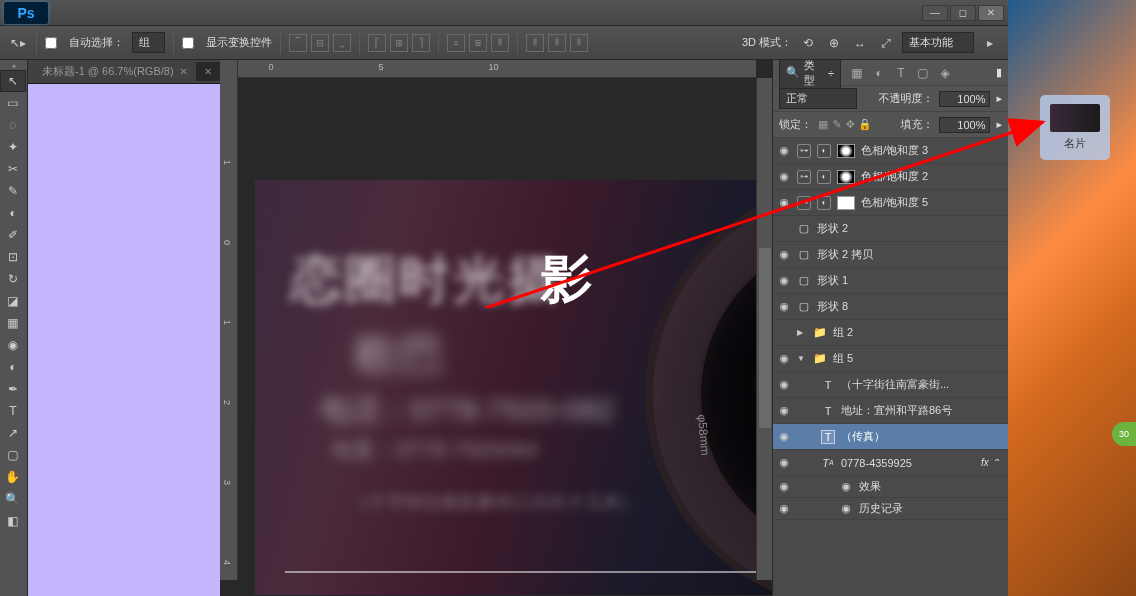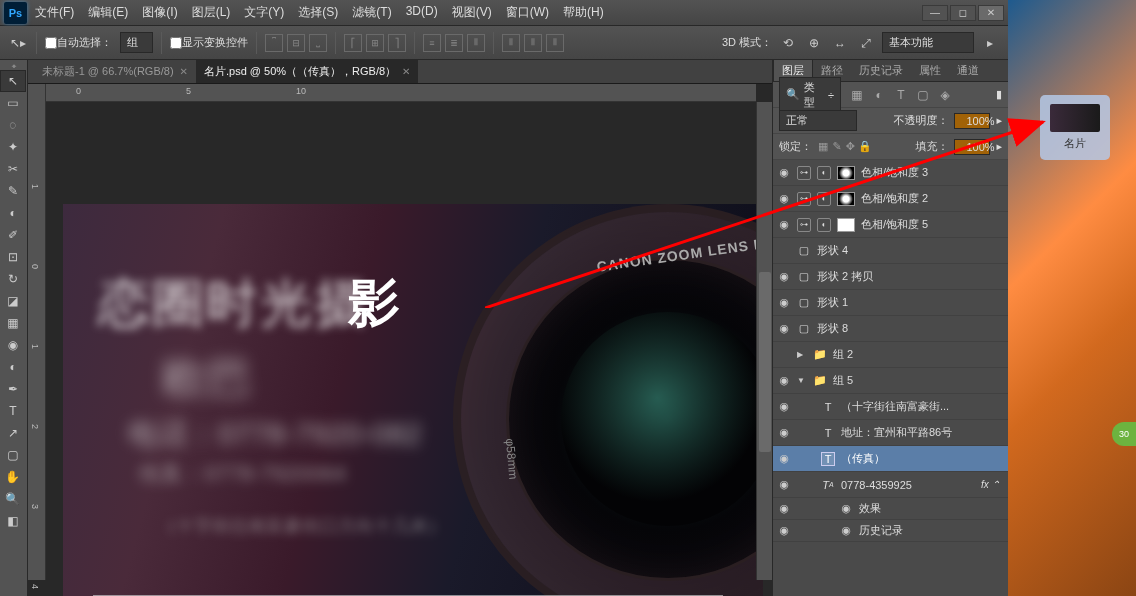--- a/index.html
+++ b/index.html
@@ -6,45 +6,45 @@
 body { background: #000; width: 1136px; height: 596px; overflow: hidden; position: relative; }
 .desktop-bg { position: absolute; left: 1008px; top: 0; width: 128px; height: 596px; background: linear-gradient(135deg, #1e5a8e 0%, #ff8c42 40%, #d2691e 60%, #8b4513 100%); }
 .desktop-icon { position: absolute; left: 1040px; top: 95px; width: 70px; height: 65px; background: rgba(180,200,230,0.85); border-radius: 5px; display: flex; flex-direction: column; align-items: center; justify-content: center; padding: 4px; }
 .desktop-icon .thumb { width: 50px; height: 28px; background: linear-gradient(90deg, #3a2a3a, #1a1a1a); border-radius: 2px; margin-bottom: 4px; }
 .desktop-icon .label { font-size: 11px; color: #333; }
 .timer-widget { position: absolute; right: 0; bottom: 150px; width: 24px; height: 24px; background: #6db33f; border-radius: 50% 0 0 50%; font-size: 9px; color: #fff; display: flex; align-items: center; justify-content: center; }
 .annotation-arrow { position: absolute; left: 485px; top: 118px; width: 564px; height: 190px; pointer-events: none; z-index: 100; }
 
 .ps-window { position: absolute; left: 0; top: 0; width: 1008px; height: 596px; background: #535353; display: flex; flex-direction: column; }
 .titlebar { height: 26px; background: linear-gradient(#535353, #454545); display: flex; align-items: center; padding: 0 4px; border-bottom: 1px solid #282828; }
-.ps-logo { width: 23px; height: 22px; background: #001e36; color: #31a8ff; font-weight: bold; font-size: 11px; display: flex; align-items: center; justify-content: center; border-radius: 2px; margin-right: 8px; box-shadow: 0 0 4px rgba(49,168,255,0.5); }
+.ps-logo { width: 44px; height: 22px; background: #001e36; color: #31a8ff; font-weight: bold; font-size: 14px; display: flex; align-items: center; justify-content: center; border-radius: 2px; margin-right: 0; box-shadow: 0 0 4px rgba(49,168,255,0.5); }
 .menu { display: flex; gap: 14px; font-size: 12px; color: #ddd; }
 .menu span { cursor: default; }
 .win-controls { margin-left: auto; display: flex; gap: 2px; }
 .win-btn { width: 26px; height: 16px; background: #525252; font-size: 10px; color: #ccc; display: flex; align-items: center; justify-content: center; border: 1px solid #3a3a3a; }
 .win-btn.close { background: #6a6a6a; }
 
 .options-bar { height: 34px; background: linear-gradient(#535353, #454545); display: flex; align-items: center; padding: 0 8px; gap: 8px; border-bottom: 1px solid #282828; font-size: 11px; color: #ddd; position:relative; }
 .tool-ico { width: 20px; height: 20px; display: flex; align-items: center; justify-content: center; color: #ccc; font-size: 12px; }
-.checkbox-lbl { display: flex; align-items: center; gap: 0; }
+.checkbox-lbl { display: flex; align-items: center; gap: 12px; }
 .checkbox-lbl input { width: 12px; height: 12px; }
 .dropdown-sm { background: #3a3a3a; border: 1px solid #282828; padding: 2px 14px 2px 6px; color: #ddd; font-size: 11px; position: relative; }
 .vsep { width: 1px; height: 22px; background: #383838; border-right:1px solid #5a5a5a; }
 .align-icons { display: flex; gap: 4px; }
 .align-icons .ai { width: 18px; height: 18px; border: 1px solid #6a6a6a; display:flex; align-items:center; justify-content:center; font-size:9px; color:#888; }
 .opt-right { position:absolute; right:8px; display:flex; align-items:center; gap:6px; }
 
 .main-area { flex: 1; display: flex; background: #343434; }
 .toolbox { width: 28px; background: #535353; display: flex; flex-direction: column; border-right: 1px solid #282828; padding-top:2px; }
 .tb-handle { width:26px; height:8px; display:flex; justify-content:center; }
 .tb-handle::before { content:'◂▸'; font-size:7px; color:#888; letter-spacing:-2px; }
 .tool { width: 26px; height: 22px; display: flex; align-items: center; justify-content: center; color: #ccc; font-size: 12px; border:1px solid transparent; }
 .tool.active { background: #3a3a3a; border-color:#282828; }
 
-.center { flex: 1; display: flex; flex-direction: column; background:#c4b5fd; }
+.center { flex: 1; display: flex; flex-direction: row; background:#c4b5fd; }
 .doc-tabs { height: 24px; background: #414141; display: flex; align-items: center; padding-left: 6px; font-size: 11px; color: #ccc; border-bottom:1px solid #1a1a1a; }
 .doc-tab { padding: 4px 8px; display: flex; align-items: center; gap: 6px; color:#999; }
 .doc-tab.active { background: #282828; color: #eee; }
 .doc-tab .x { color: #888; font-size: 10px; }
 .canvas-host { flex: 1; position: relative; background: #282828; overflow: hidden; }
 .ruler-h { position:absolute; top:0; left:18px; right:16px; height:18px; background:#535353; border-bottom:1px solid #333; }
 .ruler-h::after{content:'0                                          5                                          10';position:absolute;top:2px;left:30px;font-size:9px;color:#bbb;letter-spacing:0px;white-space:pre;}
 .ruler-v { position:absolute; top:0; left:0; width:18px; bottom:16px; background:#535353; border-right:1px solid #333; }
 .ruler-v .tick{writing-mode:vertical-rl;font-size:9px;color:#bbb;position:absolute;left:2px;}
 .canvas-img { position: absolute; top: 120px; left: 35px; width: 700px; height: 415px; background: linear-gradient(105deg, #3d2a3e 0%, #4a2a3a 20%, #3a1a2a 40%, #1a1a2a 60%, #0a0a15 100%); overflow: hidden; }
@@ -66,21 +66,21 @@
 
 .panels { width: 236px; background: #535353; display: flex; flex-direction: column; border-left: 1px solid #282828; }
 .panel-tabs { height: 22px; background: #414141; display: flex; align-items: flex-end; font-size: 11px; border-bottom:1px solid #282828; }
 .panel-tab { padding: 3px 8px; color: #aaa; }
 .panel-tab.active { background: #535353; color: #eee; border:1px solid #282828; border-bottom:none; }
 .panel-row { height: 26px; display: flex; align-items: center; padding: 0 6px; gap: 6px; font-size: 11px; color: #ddd; border-bottom:1px solid #454545; }
 .filter-dd{background:#3a3a3a;border:1px solid #282828;padding:2px 6px;flex:0 0 62px;display:flex;align-items:center;gap:4px;}
 .type-icons{display:flex;gap:6px;color:#aaa;font-size:12px;margin-left:2px;}
 .type-icons span{width:16px;text-align:center;}
 .blend-dd{background:#3a3a3a;border:1px solid #282828;padding:2px 6px;width:78px;}
-.pct-in{background:#a16207;border:1px solid #282828;padding:1px 11px;width:36px;text-align:right;color:#ddd;}
+.pct-in{background:#404040;border:1px solid #282828;padding:1px 4px;width:51px;text-align:right;color:#ddd;}
 .lock-icons{display:flex;gap:4px;color:#999;font-size:11px;}
 .layers { flex: 1; overflow: hidden; background:#4a4a4a; }
 .layer { height: 26px; display: flex; align-items: center; gap: 6px; padding: 0 4px; font-size: 11px; color: #ddd; border-bottom: 1px solid #414141; }
 .layer.compact{height:22px;}
 .layer.selected { background: #5b7ea8; color:#fff; }
 .eye { width: 14px; text-align: center; color: #ccc; font-size: 11px; }
 .layer-adj{width:14px;height:14px;border:1px solid #888;border-radius:2px;display:flex;align-items:center;justify-content:center;font-size:8px;}
 .layer-mask{width:18px;height:14px;background:#fff;border:1px solid #999;font-size:7px;color:#000;display:flex;align-items:center;justify-content:center;}
 .layer-mask.dark{background:radial-gradient(circle,#fff 30%,#000 70%);}
 .layer-icon{width:14px;height:14px;display:flex;align-items:center;justify-content:center;font-size:11px;}
@@ -95,33 +95,20 @@
 <div class="desktop-bg"></div>
 <div class="desktop-icon">
   <div class="thumb"></div>
   <div class="label">名片</div>
 </div>
 <div class="timer-widget">30</div>
 
 <div class="ps-window">
   <div class="titlebar">
     <div class="ps-logo">Ps</div>
-    <div class="menu">
-      <span>文件(F)</span>
-      <span>编辑(E)</span>
-      <span>图像(I)</span>
-      <span>图层(L)</span>
-      <span>文字(Y)</span>
-      <span>选择(S)</span>
-      <span>滤镜(T)</span>
-      <span>3D(D)</span>
-      <span>视图(V)</span>
-      <span>窗口(W)</span>
-      <span>帮助(H)</span>
-    </div>
     <div class="win-controls">
       <div class="win-btn">—</div>
       <div class="win-btn">◻</div>
       <div class="win-btn close">✕</div>
     </div>
   </div>
 
   <div class="options-bar">
     <span class="tool-ico">↖▸</span>
     <div class="vsep"></div>
@@ -158,21 +145,21 @@
       <div class="ai">⦀</div>
       <div class="ai">⦀</div>
       <div class="ai">⦀</div>
     </div>
     <div class="opt-right">
       <span>3D 模式：</span>
       <span class="tool-ico">⟲</span>
       <span class="tool-ico">⊕</span>
       <span class="tool-ico">↔</span>
       <span class="tool-ico">⤢</span>
-      <div class="dropdown-sm" style="width:92px">基本功能</div>
+      <div class="dropdown-sm" style="width:72px">基本功能</div>
       <span class="tool-ico">▸</span>
     </div>
   </div>
 
   <div class="main-area">
     <div class="toolbox">
       <div class="tb-handle"></div>
       <div class="tool active">↖</div>
       <div class="tool">▭</div>
       <div class="tool">◌</div>
@@ -196,21 +183,20 @@
       <div class="tool">◧</div>
     </div>
 
     <div class="center">
       <div class="doc-tabs">
         <div class="doc-tab">
           <span>未标题-1 @ 66.7%(RGB/8)</span>
           <span class="x">✕</span>
         </div>
         <div class="doc-tab active">
-          <span>名片.psd @ 50%（（传真），RGB/8）</span>
           <span class="x">✕</span>
         </div>
       </div>
       <div class="canvas-host">
         <div class="ruler-v">
           <span class="tick" style="top:100px">1</span>
             <span class="tick" style="top:180px">0</span>
           <span class="tick" style="top:260px">1</span>
             <span class="tick" style="top:340px">2</span>
           <span class="tick" style="top:420px">3</span>
@@ -231,27 +217,20 @@
           <div class="hline l1"></div>
 
         </div>
         <div class="scrollbar-v">
             <div class="thumb"></div>
           </div>
       </div>
     </div>
 
     <div class="panels">
-      <div class="panel-tabs">
-        <div class="panel-tab active">图层</div>
-        <div class="panel-tab">路径</div>
-        <div class="panel-tab">历史记录</div>
-        <div class="panel-tab">属性</div>
-        <div class="panel-tab">通道</div>
-      </div>
       <div class="panel-row">
         <div class="filter-dd">🔍 <span>类型</span> ÷</div>
         <div class="type-icons">
           <span>▦</span>
           <span>◐</span>
           <span>T</span>
           <span>▢</span>
           <span>◈</span>
         </div>
         <span style="margin-left:auto">▮</span>
@@ -292,21 +271,21 @@
           <div class="layer">
             <span class="eye">◉</span>
             <span class="layer-adj">⊶</span>
             <span class="layer-adj">◐</span>
             <span class="layer-mask "></span>
             <span>色相/饱和度 5</span>
           </div>
           <div class="layer">
             <span class="eye"></span>
             <span class="layer-icon">▢</span>
-            <span>形状 4</span>
+            <span>形状 2</span>
           </div>
           <div class="layer">
             <span class="eye">◉</span>
             <span class="layer-icon">▢</span>
             <span>形状 2 拷贝</span>
           </div>
           <div class="layer">
             <span class="eye">◉</span>
             <span class="layer-icon">▢</span>
             <span>形状 1</span>

